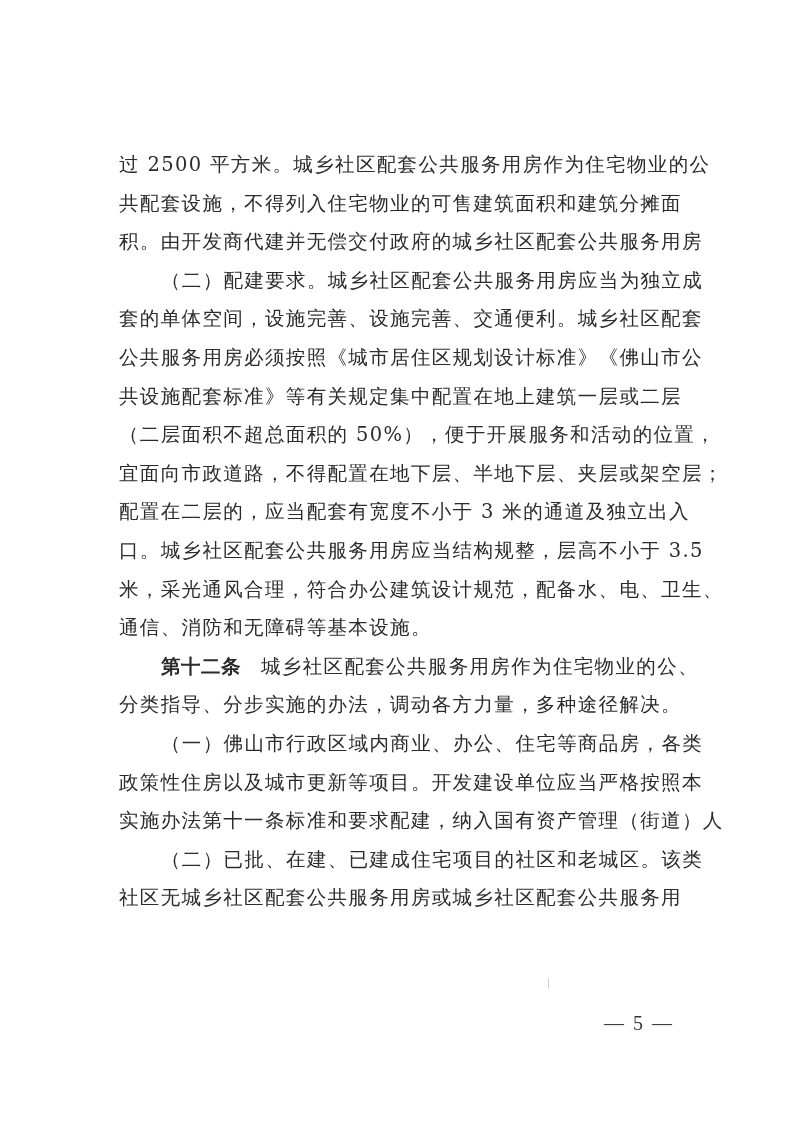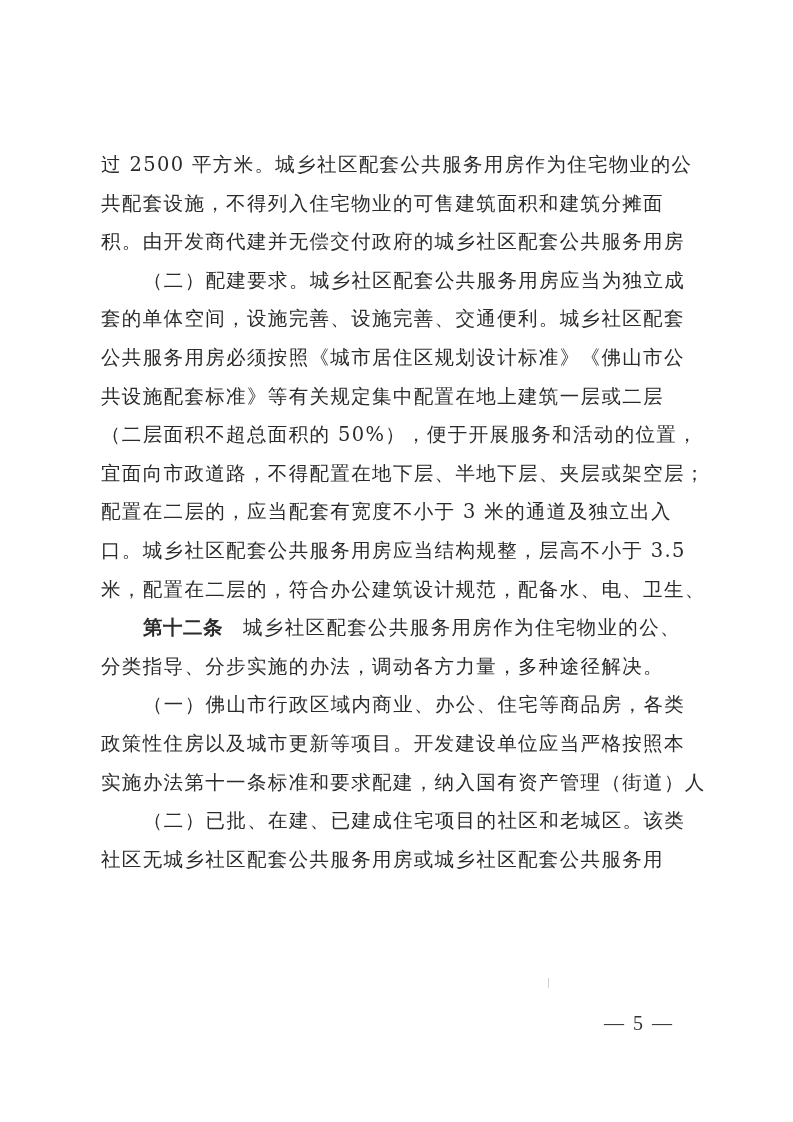--- a/index.html
+++ b/index.html
@@ -6,21 +6,21 @@
     body {
       width: 793px; height: 1122px;
       background: #ffffff;
       position: relative;
       overflow: hidden;
       font-family: "DejaVu Serif", "Liberation Serif", serif;
       color: #2b2b2b;
     }
     .page-body {
       position: absolute;
-      left: 101px;
+      left: 119px;
       top: 146px;
       width: 588px;
     }
     .line {
       height: 38.6px;
       line-height: 38.6px;
       font-size: 19.5px;
       letter-spacing: 1.35px;
       white-space: nowrap;
       overflow: visible;
@@ -52,21 +52,22 @@
   <div class="line">共配套设施，不得列入住宅物业的可售建筑面积和建筑分摊面</div>
   <div class="line">积。由开发商代建并无偿交付政府的城乡社区配套公共服务用房</div>
   <div class="line indent">（二）配建要求。城乡社区配套公共服务用房应当为独立成</div>
   <div class="line">套的单体空间，设施完善、设施完善、交通便利。城乡社区配套</div>
   <div class="line">公共服务用房必须按照《城市居住区规划设计标准》《佛山市公</div>
   <div class="line">共设施配套标准》等有关规定集中配置在地上建筑一层或二层</div>
   <div class="line">（二层面积不超总面积的 50%），便于开展服务和活动的位置，</div>
   <div class="line">宜面向市政道路，不得配置在地下层、半地下层、夹层或架空层；</div>
   <div class="line">配置在二层的，应当配套有宽度不小于 3 米的通道及独立出入</div>
   <div class="line">口。城乡社区配套公共服务用房应当结构规整，层高不小于 3.5</div>
-  <div class="line">米，配置在二层的，符合办公建筑设计规范，配备水、电、卫生、</div>
+  <div class="line">米，采光通风合理，符合办公建筑设计规范，配备水、电、卫生、</div>
+  <div class="line">通信、消防和无障碍等基本设施。</div>
   <div class="line indent"><span class="bold">第十二条</span><span class="gap"></span><span>城乡社区配套公共服务用房作为住宅物业的公、</span></div>
   <div class="line">分类指导、分步实施的办法，调动各方力量，多种途径解决。</div>
   <div class="line indent">（一）佛山市行政区域内商业、办公、住宅等商品房，各类</div>
   <div class="line">政策性住房以及城市更新等项目。开发建设单位应当严格按照本</div>
   <div class="line">实施办法第十一条标准和要求配建，纳入国有资产管理（街道）人</div>
   <div class="line indent">（二）已批、在建、已建成住宅项目的社区和老城区。该类</div>
   <div class="line">社区无城乡社区配套公共服务用房或城乡社区配套公共服务用</div>
 </div>
 
 <div class="scan-mark"></div>

